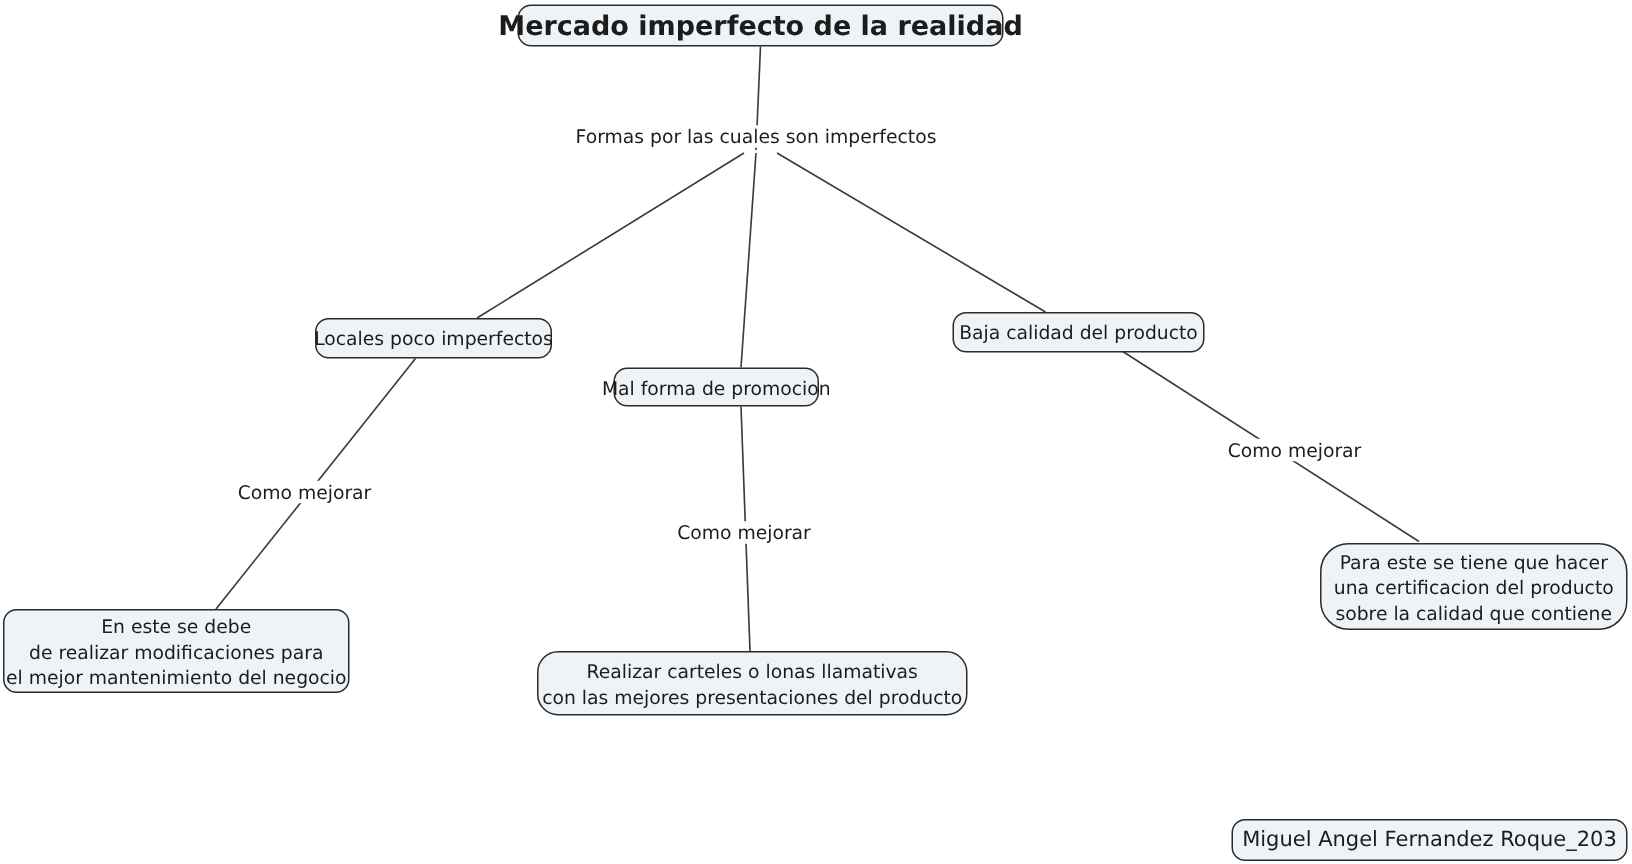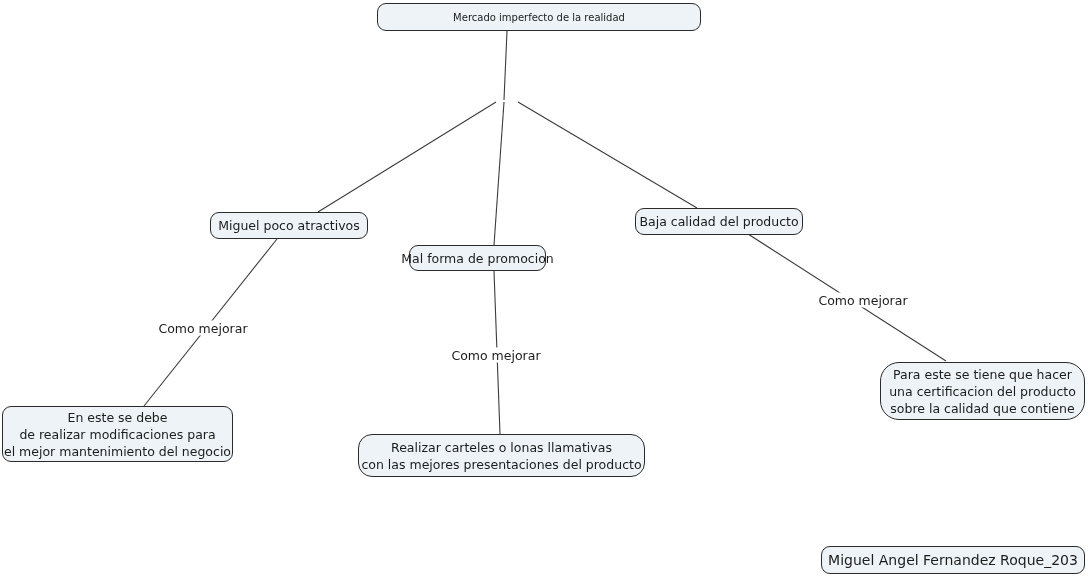--- a/index.html
+++ b/index.html
@@ -34,24 +34,23 @@
     color: var(--text, #1c1c1c);
     font-size: 12.5px;
     line-height: 17px;
     display: flex;
     align-items: center;
     justify-content: center;
     text-align: center;
     white-space: pre;
   }
   .node.title {
-    font-weight: normal;
-    font-size: 10px;
+    font-weight: bold;
+    font-size: 18px;
     border-width: 1.5px;
-    margin-left: 32px;
   }
   .node.signature {
     font-size: 14px;
   }
   .link-label {
     position: absolute;
     transform: translate(-50%, -50%);
     background: var(--bg, #ffffff);
     color: var(--text, #1c1c1c);
     font-size: 12.5px;
@@ -70,22 +69,23 @@
     <line x1="496" y1="102" x2="318" y2="212"></line>
     <line x1="504" y1="102" x2="494" y2="245"></line>
     <line x1="518" y1="102" x2="697" y2="208"></line>
     <line x1="277" y1="239" x2="144" y2="406"></line>
     <line x1="494" y1="271" x2="500" y2="434"></line>
     <line x1="748" y1="234" x2="946" y2="361"></line>
   </svg>
 
   <div class="node title" style="left:345px; top:3px; width:324px; height:28px;">Mercado imperfecto de la realidad</div>
 
+  <div class="link-label" style="left:504px; top:91px;">Formas por las cuales son imperfectos</div>
 
-  <div class="node" style="left:210px; top:212px; width:158px; height:27px;">Miguel poco atractivos</div>
+  <div class="node" style="left:210px; top:212px; width:158px; height:27px;">Locales poco imperfectos</div>
 
   <div class="node" style="left:409px; top:245px; width:137px; height:26px;">Mal forma de promocion</div>
 
   <div class="node" style="left:635px; top:208px; width:168px; height:27px;">Baja calidad del producto</div>
 
   <div class="link-label" style="left:203px; top:328px;">Como mejorar</div>
 
   <div class="link-label" style="left:496px; top:355px;">Como mejorar</div>
 
   <div class="link-label" style="left:863px; top:300px;">Como mejorar</div>

